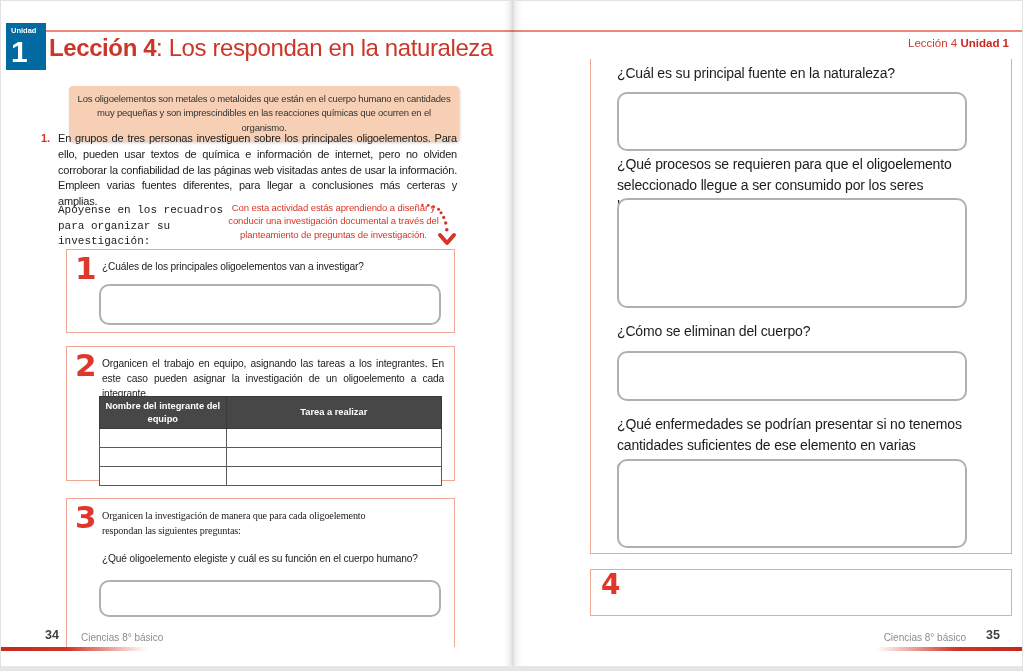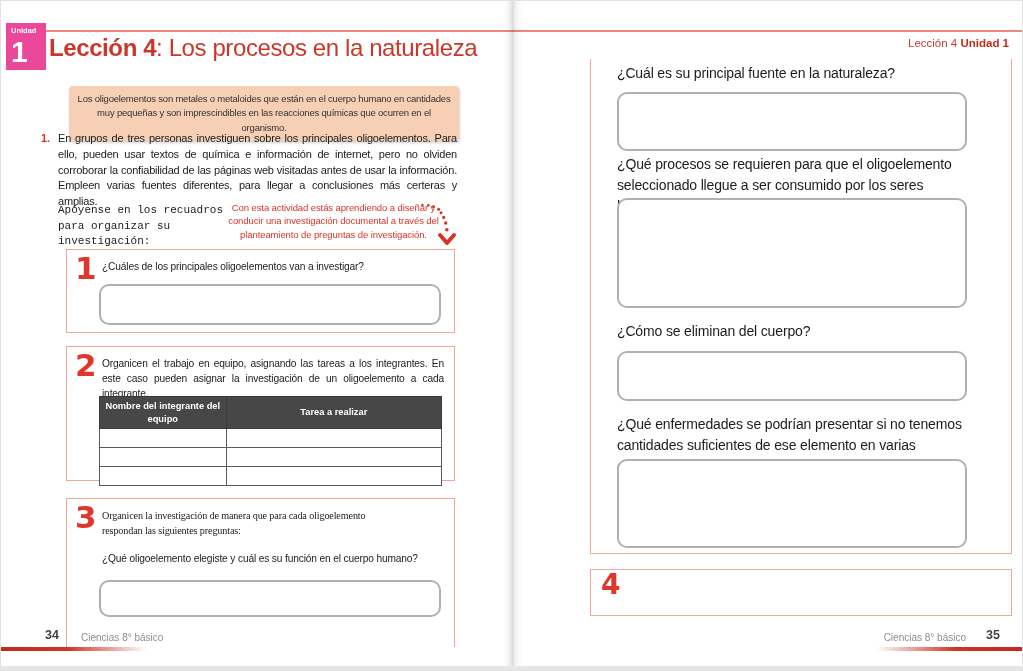--- a/index.html
+++ b/index.html
@@ -7,21 +7,21 @@
     position:relative;width:1023px;height:671px;background:#ffffff;
     font-family:"Liberation Sans",sans-serif;overflow:hidden;
     border:1px solid #e2e2e2;box-sizing:border-box;color:#1c1c1c;
   }
   .bottom-edge{position:absolute;left:0;right:0;bottom:0;height:4px;background:#e6e6e6;}
   .gutter{position:absolute;left:503px;top:0;width:18px;height:100%;
     background:linear-gradient(to right,rgba(0,0,0,0) 0%,rgba(0,0,0,0.05) 30%,rgba(0,0,0,0.14) 50%,rgba(0,0,0,0.05) 64%,rgba(0,0,0,0) 100%);}
   .topline{position:absolute;left:45px;top:29px;right:0;height:2px;background:#e8897c;}
 
   
-  .unit-tab{position:absolute;left:5px;top:22px;width:40px;height:47px;background:#ec4899;color:#fff;}
+  .unit-tab{position:absolute;left:5px;top:22px;width:40px;height:47px;background:#0369a1;color:#fff;}
   .unit-tab .u-label{font-size:7.5px;font-weight:bold;padding:4px 0 0 5px;line-height:1;}
   .unit-tab .u-num{font-size:30px;font-weight:bold;line-height:1;padding:2px 0 0 5px;}
 
   .page-title{position:absolute;left:48px;top:33px;font-size:24px;color:#cc3629;white-space:nowrap;letter-spacing:-0.4px;}
   .page-title .tl-bold{font-weight:bold;}
 
   .intro-box{position:absolute;left:68px;top:85px;width:374px;background:#f6cfb5;border-radius:4px;
     padding:6px 8px;font-size:9.5px;letter-spacing:-0.2px;text-align:center;color:#333;line-height:1.5;
     box-shadow:1px 2px 3px rgba(0,0,0,0.18);}
 
@@ -76,21 +76,21 @@
 <div class="spread">
 
   <div class="topline"></div>
   <div class="gutter"></div>
 
   <div class="unit-tab">
     <div class="u-label">Unidad</div>
     <div class="u-num">1</div>
   </div>
 
-  <div class="page-title"><span class="tl-bold">Lección 4</span><span>: Los procesos en la naturaleza</span></div>
+  <div class="page-title"><span class="tl-bold">Lección 4</span><span>: Los respondan en la naturaleza</span></div>
 
   <div class="intro-box">Los oligoelementos son metales o metaloides que están en el cuerpo humano en cantidades muy pequeñas y son imprescindibles en las reacciones químicas que ocurren en el organismo.</div>
 
   <div class="step1-num">1.</div>
   <div class="step1-text">En grupos de tres personas investiguen sobre los principales oligoelementos. Para ello, pueden usar textos de química e información de internet, pero no olviden corroborar la confiabilidad de las páginas web visitadas antes de usar la información. Empleen varias fuentes diferentes, para llegar a conclusiones más certeras y amplias.</div>
 
   <div class="support-text">Apóyense en los recuadros para organizar su investigación:</div>
   <div class="annotation">Con esta actividad estás aprendiendo a diseñar y conducir una investigación documental a través del planteamiento de preguntas de investigación.</div>
 
   <svg class="arrow-svg" width="40" height="48" viewBox="0 0 40 48">

